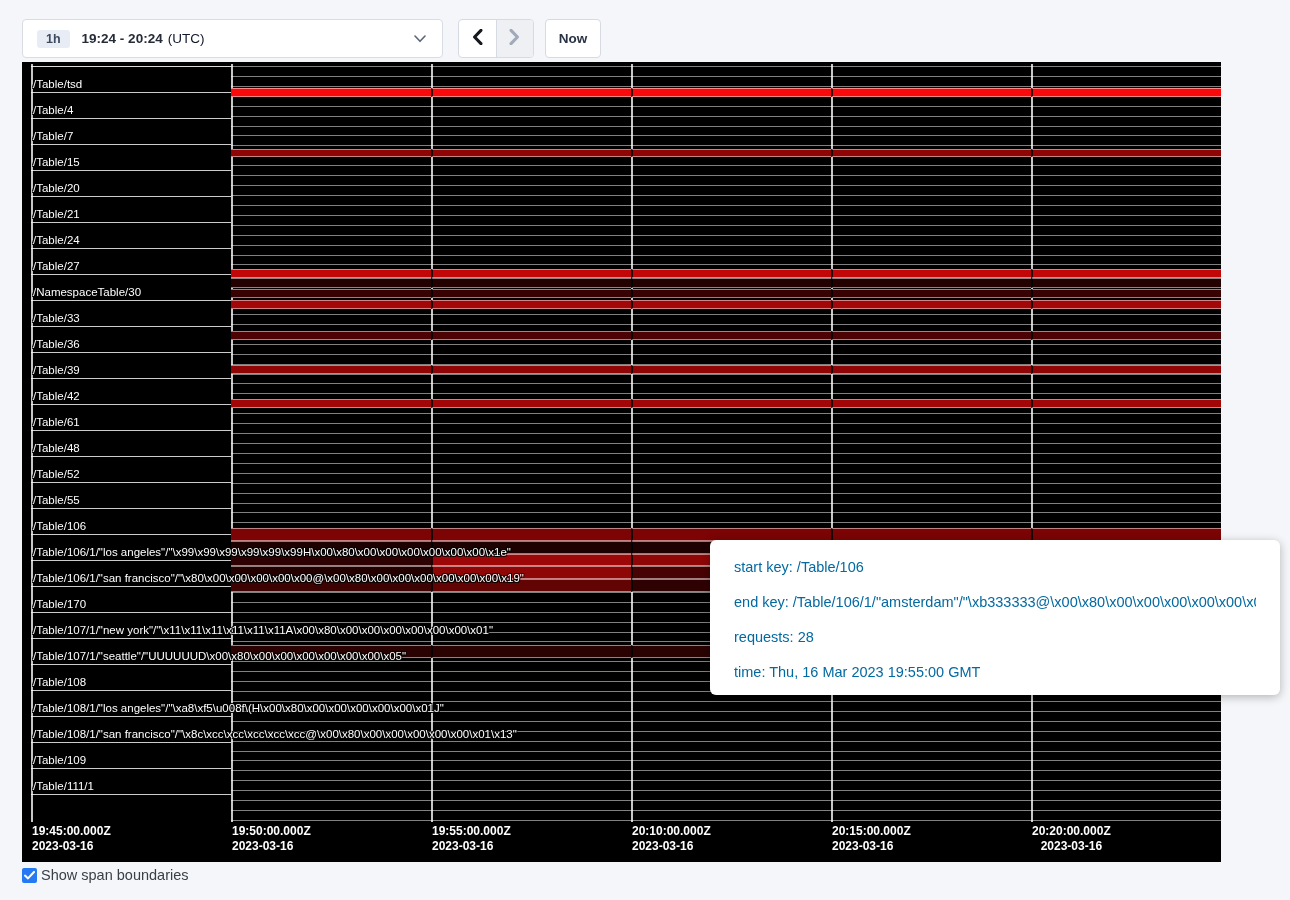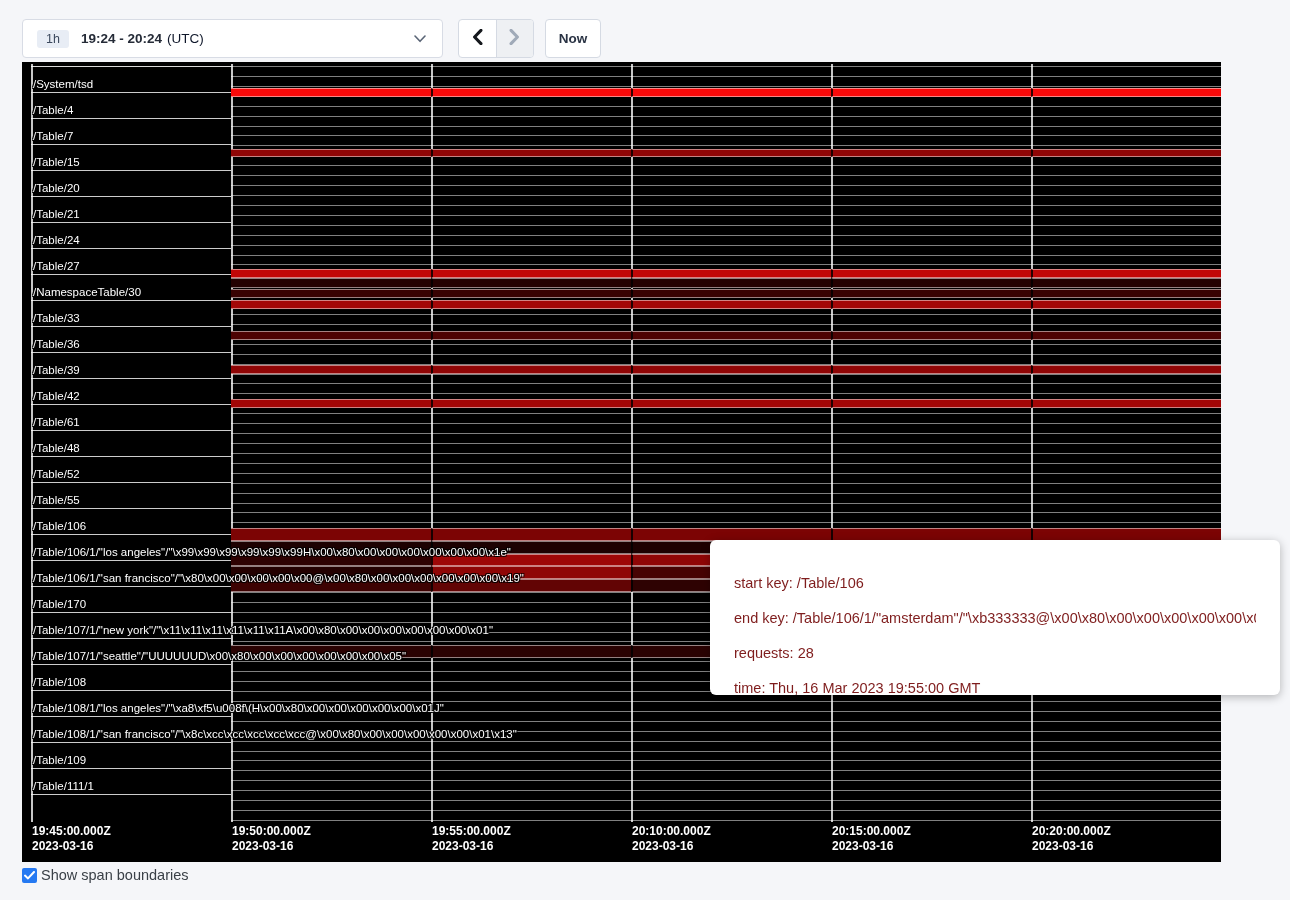--- a/index.html
+++ b/index.html
@@ -2,21 +2,21 @@
 <html><head>
 <meta charset="utf-8">
 <style>
   html,body{margin:0;padding:0;width:1290px;height:900px;background:#f5f6f9;overflow:hidden;
     font-family:"Liberation Sans",sans-serif;}
   
   .toolbar{position:absolute;left:0;top:0;width:1290px;height:62px;}
   .range-select{position:absolute;left:22px;top:19px;width:421px;height:39px;background:#fff;
     border:1px solid #d8dce5;border-radius:4px;box-sizing:border-box;display:flex;align-items:center;
     padding:0 16px 0 14px;cursor:pointer;}
-  .range-badge{background:#e8edf5;color:#3d4a5e;font-weight:400;font-size:12.5px;border-radius:3px;
+  .range-badge{background:#e8edf5;color:#3d4a5e;font-weight:700;font-size:12.5px;border-radius:3px;
     padding:2px 9px;margin-right:12px;}
   .range-text{color:#252b37;font-weight:700;font-size:13.5px;margin-right:5px;}
   .range-zone{color:#0f172a;font-size:13.5px;}
   .range-caret{margin-left:auto;display:flex;align-items:center;}
   .nav-group{position:absolute;left:458px;top:19px;width:76px;height:39px;background:#fff;
     border:1px solid #d5dae3;border-radius:4px;box-sizing:border-box;display:flex;overflow:hidden;}
   .nav-btn{width:50%;display:flex;align-items:center;justify-content:center;cursor:pointer;}
   .nav-btn.next{background:#eef0f3;border-left:1px solid #d5dae3;cursor:default;}
   .now-btn{position:absolute;left:545px;top:19px;width:56px;height:39px;background:#fff;
     border:1px solid #d5dae3;border-radius:4px;box-sizing:border-box;display:flex;align-items:center;
@@ -32,21 +32,21 @@
   .vline{position:absolute;top:2px;width:2px;height:758px;background:rgba(255,255,255,0.78);z-index:2;}
   .band-seg{position:absolute;box-sizing:border-box;z-index:3;
     border-top:1px solid rgba(255,255,255,0.5);border-bottom:1px solid rgba(255,255,255,0.5);}
   .band-seg.not-first{border-left:2px solid rgba(0,0,0,0.8);}
   .xtick{position:absolute;color:#fff;font-size:12px;font-weight:700;line-height:15px;z-index:6;
     white-space:nowrap;padding-left:2px;}
   
   .tooltip{position:absolute;left:710px;top:540px;width:570px;height:155px;background:#fff;
     border-radius:6px;box-shadow:0 2px 10px rgba(0,0,0,0.28);box-sizing:border-box;
     padding:19px 24px;z-index:20;}
-  .tooltip p{margin:16px 0 19px 0;color:#7f1d1d;font-size:14.5px;white-space:nowrap;overflow:hidden;}
+  .tooltip p{margin:0 0 19px 0;color:#0369a1;font-size:14.5px;white-space:nowrap;overflow:hidden;}
   
   .footer{position:absolute;left:22px;top:867px;display:flex;align-items:center;}
   .checkbox{width:15px;height:15px;background:#2579f2;border-radius:2px;display:flex;align-items:center;
     justify-content:center;cursor:pointer;flex:0 0 auto;}
   .cb-label{margin-left:4px;color:#3a4047;font-size:14.5px;}
 </style>
 </head>
 <body>
 
 <div class="toolbar">
@@ -233,21 +233,21 @@
     <div class="band-seg not-first" style="left: 609px; top: 517px; width: 200px; height: 13px; background: rgb(46, 2, 2);"></div>
     <div class="band-seg not-first" style="left: 809px; top: 517px; width: 200px; height: 13px; background: rgb(46, 2, 2);"></div>
     <div class="band-seg not-first" style="left: 1009px; top: 517px; width: 190px; height: 13px; background: rgb(46, 2, 2);"></div>
     <div class="band-seg" style="left: 209px; top: 583px; width: 200px; height: 13px; background: rgb(42, 2, 2);"></div>
     <div class="band-seg not-first" style="left: 409px; top: 583px; width: 200px; height: 13px; background: rgb(42, 2, 2);"></div>
     <div class="band-seg not-first" style="left: 609px; top: 583px; width: 200px; height: 13px; background: rgb(42, 2, 2);"></div>
     <div class="band-seg not-first" style="left: 809px; top: 583px; width: 200px; height: 13px; background: rgb(42, 2, 2);"></div>
     <div class="band-seg not-first" style="left: 1009px; top: 583px; width: 190px; height: 13px; background: rgb(42, 2, 2);"></div>
     <div class="rows">
       <div class="row">
-        <span class="lbl">/System/tsd</span>
+        <span class="lbl">/Table/tsd</span>
       </div>
       <div class="row">
         <span class="lbl">/Table/4</span>
       </div>
       <div class="row">
         <span class="lbl">/Table/7</span>
       </div>
       <div class="row">
         <span class="lbl">/Table/15</span>
       </div>
@@ -337,21 +337,21 @@
       <div>2023-03-16</div>
     </div>
     <div class="xtick" style="left: 608px; top: 762px;">
       <div>20:10:00.000Z</div>
       <div>2023-03-16</div>
     </div>
     <div class="xtick" style="left: 808px; top: 762px;">
       <div>20:15:00.000Z</div>
       <div>2023-03-16</div>
     </div>
-    <div class="xtick" style="left: 1008px; top: 762px;">
+    <div class="xtick" style="left: 1008px; top: 762px; text-align: center;">
       <div>20:20:00.000Z</div>
       <div>2023-03-16</div>
     </div>
   </div>
 
 <div class="tooltip">
   <p>start key: /Table/106</p>
   <p>end key: /Table/106/1/"amsterdam"/"\xb333333@\x00\x80\x00\x00\x00\x00\x00\x00#"</p>
   <p>requests: 28</p>
   <p>time: Thu, 16 Mar 2023 19:55:00 GMT</p>

